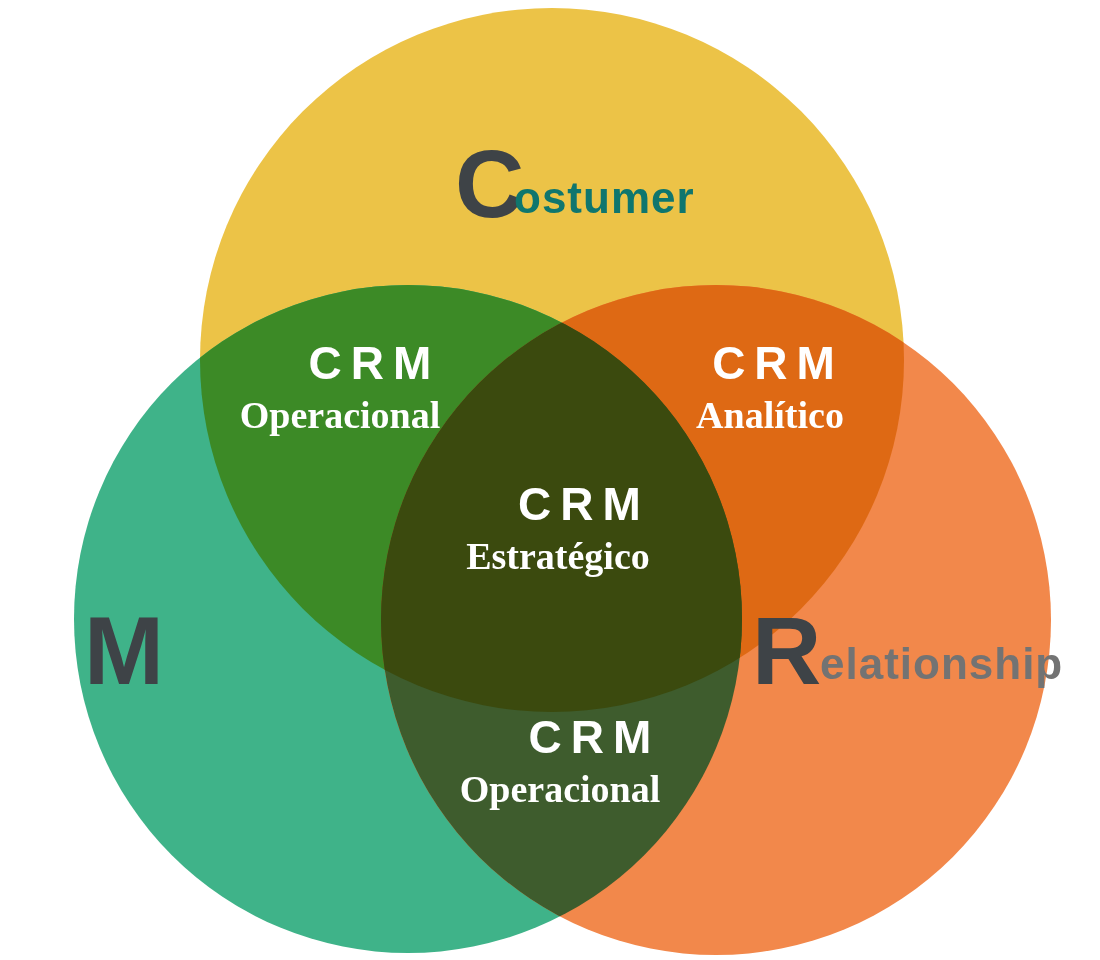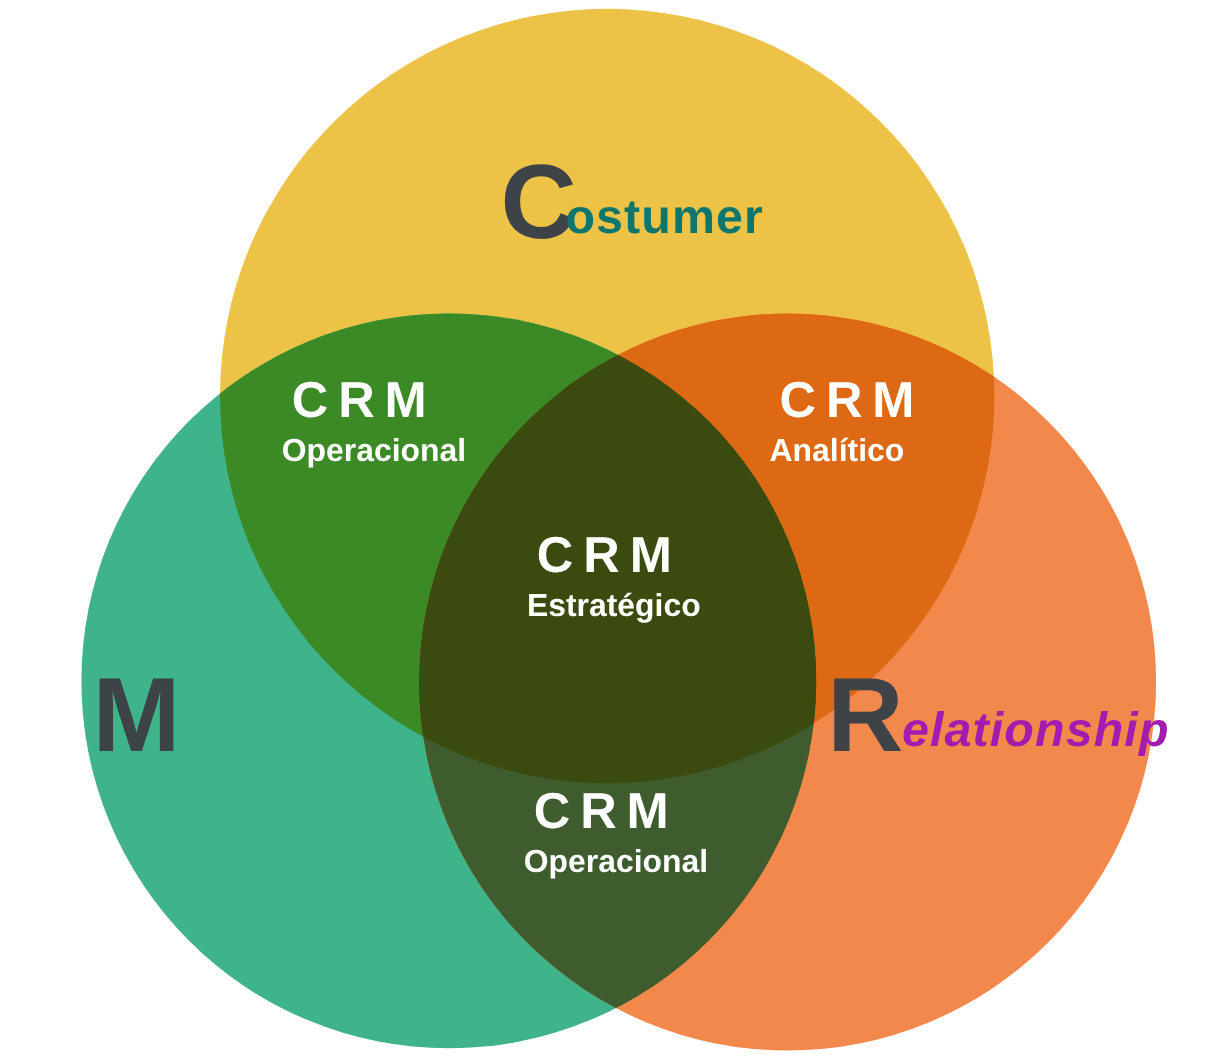--- a/index.html
+++ b/index.html
@@ -31,34 +31,35 @@
     position: absolute;
     font-size: 44px;
     line-height: 1;
     font-weight: 700;
     letter-spacing: 1px;
     white-space: nowrap;
   }
   .region-label {
     position: absolute;
     transform: translateX(-50%);
-    text-align: left;
+    text-align: right;
     font-weight: 700;
     white-space: nowrap;
   }
   .region-label .l1 {
     font-size: 46px;
     line-height: 50px;
     letter-spacing: 9px;
     padding-left: 9px; 
   }
   .region-label .l2 {
-    font-size: 29px;
+    font-size: 38px;
     line-height: 1;
     margin-top: 8px;
+    font-family: Liberation Serif, serif;
   }
 </style>
 </head>
 <body>
 
 <div class="stage">
 
   <svg viewBox="0 0 1100 960" width="1100" height="960">
     <defs>
       <clipPath id="clipCustomer">
@@ -89,21 +90,21 @@
       </g>
     </g>
   </svg>
 
   <span class="set-initial" style="left: 455px; top: 136px; color: rgb(62, 67, 71);">C</span>
   <span class="set-rest" style="left: 514px; top: 176px; color: #0f766e;">ostumer</span>
 
   <span class="set-initial" style="left: 84px; top: 603px; color: rgb(62, 67, 71);">M</span>
 
   <span class="set-initial" style="left: 752px; top: 603px; color: rgb(62, 67, 71);">R</span>
-  <span class="set-rest" style="left: 820px; top: 642px; color: #a21caf; font-style: italic;">elationship</span>
+  <span class="set-rest" style="left: 820px; top: 642px; color: #737373;">elationship</span>
 
   <div class="region-label" style="left: 340px; top: 338px; color: rgb(255, 255, 255);">
     <div class="l1">CRM</div>
     <div class="l2">Operacional</div>
   </div>
 
   <div class="region-label" style="left: 770px; top: 338px; color: rgb(255, 255, 255);">
     <div class="l1">CRM</div>
     <div class="l2">Analítico</div>
   </div>

